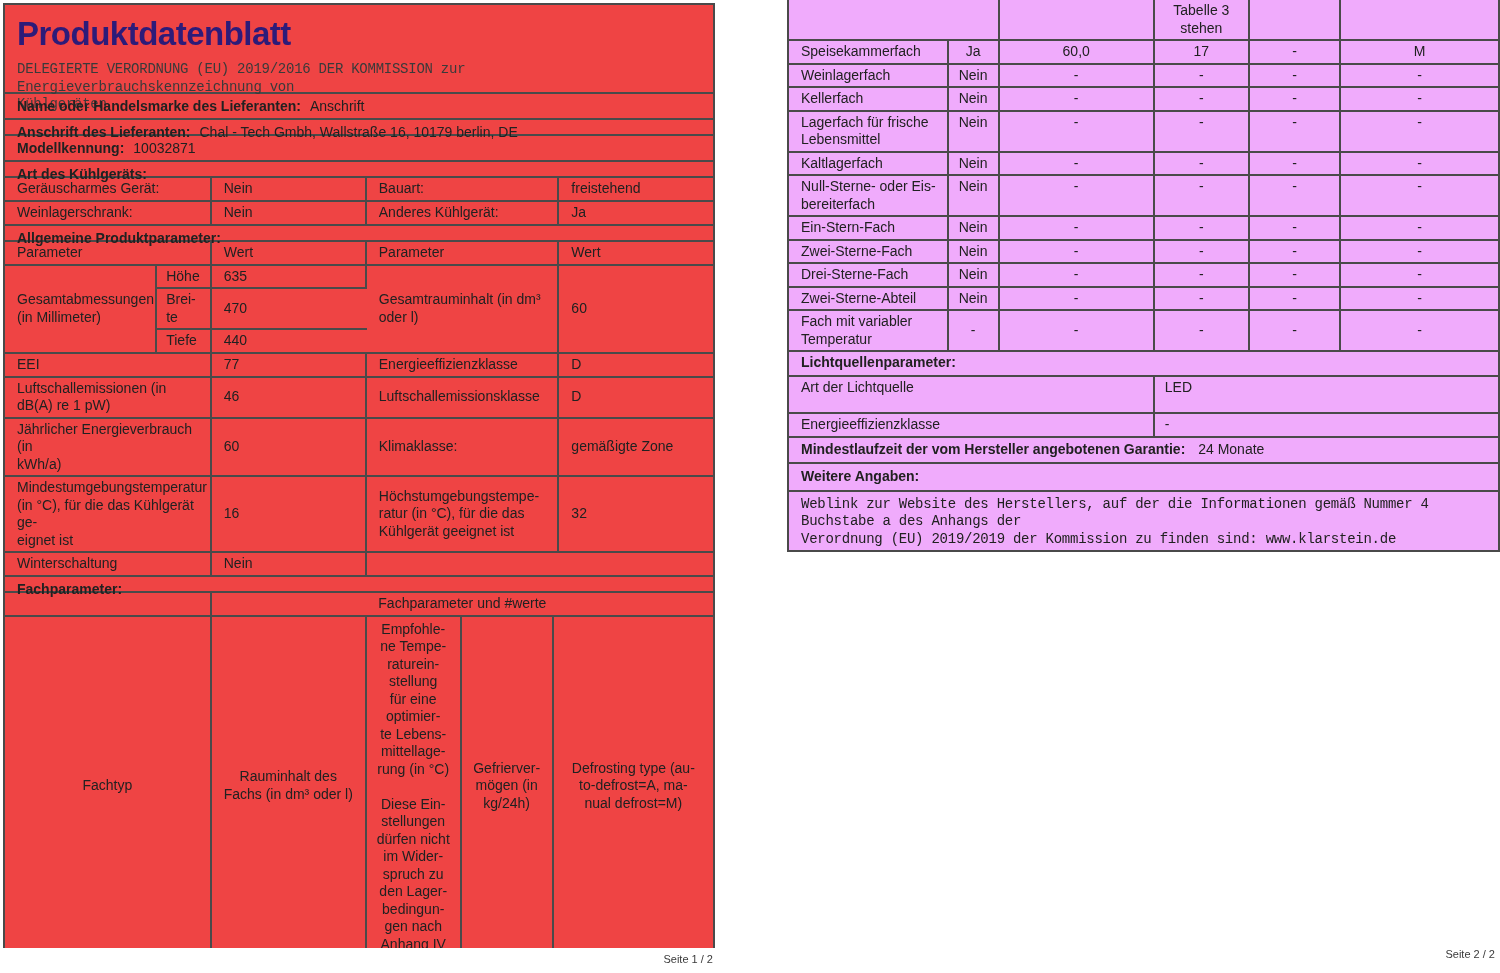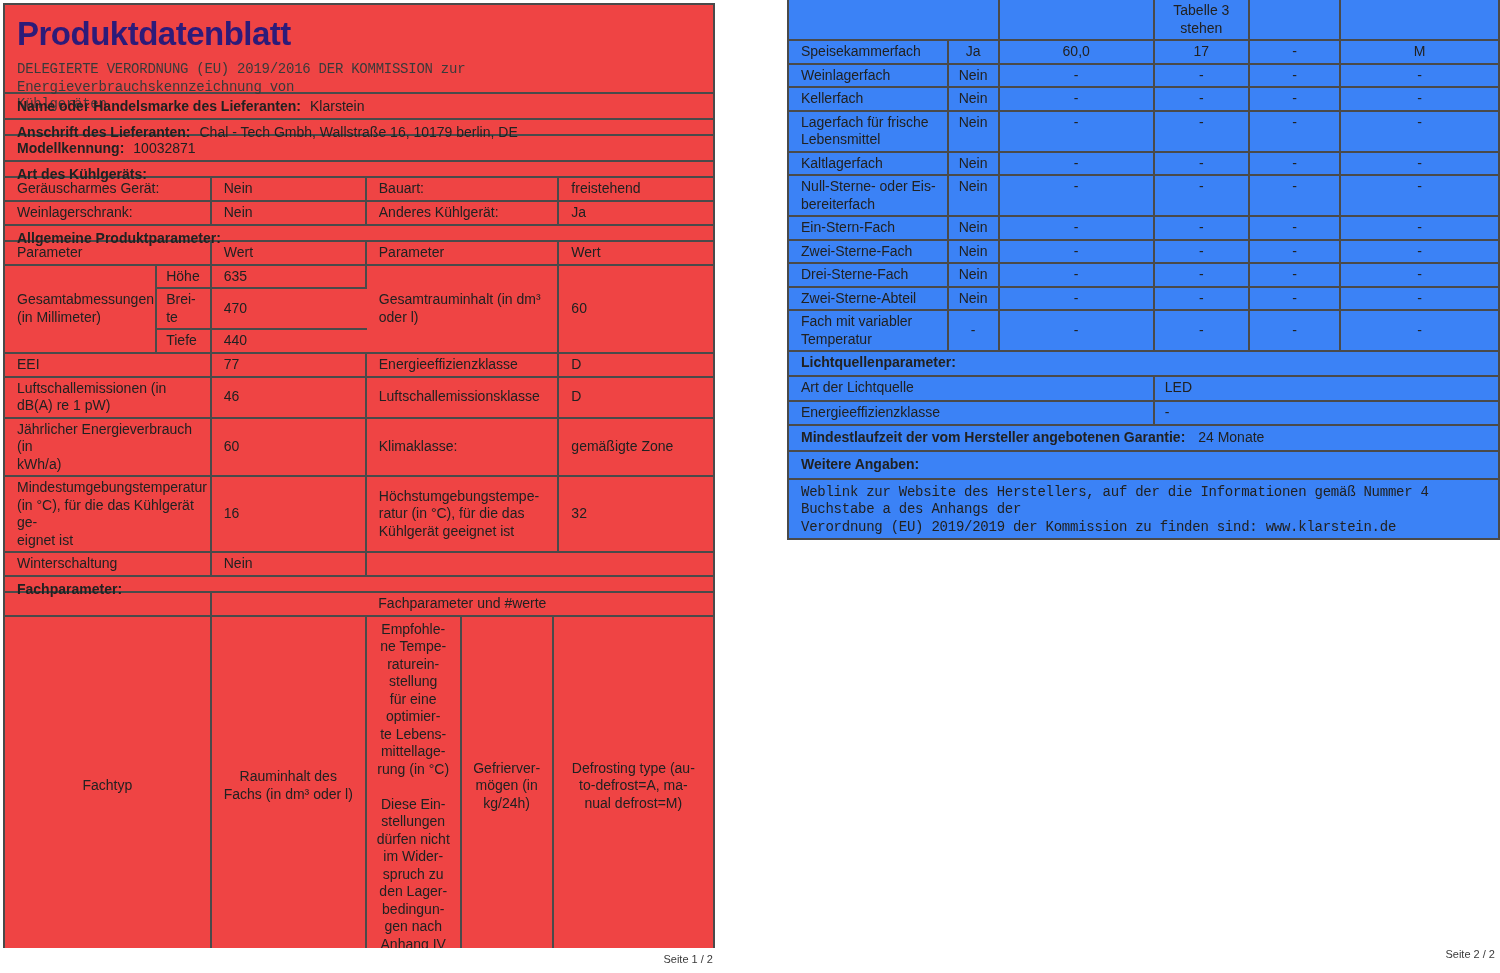--- a/index.html
+++ b/index.html
@@ -12,21 +12,21 @@
     width:1500px; height:973px; position:relative; background:#ffffff;
     font-family:"Liberation Sans", sans-serif; font-size:14px; color:var(--text);
     line-height:1.25; overflow:hidden;
   }
   .page1{
     position:absolute; left:3px; top:3px; width:712px; height:945px;
     border:2px solid var(--border); border-bottom:none; overflow:hidden; background:#ef4444;
   }
   .page2{
     position:absolute; left:787px; top:0; width:713px;
-    border:2px solid var(--border); border-top:none; background:#3b82f6;
+    border:2px solid var(--border); border-top:none; background:#f0abfc;
   }
   .titleblock{ padding:8px 12px 6px 12px; border-bottom:2px solid var(--border); height:89px;}
   .doc-title{ font-size:33px; font-weight:bold; color:var(--title); letter-spacing:-0.5px;}
   .regulation{ margin-top:7px; color:#3a3a3a; white-space:pre-line; letter-spacing:-0.2px;}
   .rowline{ border-bottom:2px solid var(--border); padding:4px 12px; display:flex; align-items:flex-start;}
   .h26{height:26px}.h28{height:16px}
   .lbl{ font-weight:bold; }
   .val{ margin-left:9px; }
   table{ border-collapse:separate; border-spacing:0; width:100%; table-layout:fixed; }
   td{ border-right:2px solid var(--border); border-bottom:2px solid var(--border);
@@ -53,21 +53,21 @@
 <div class="page1">
 
   <div class="titleblock">
     <div class="doc-title">Produktdatenblatt</div>
     <div class="regulation tight">DELEGIERTE VERORDNUNG (EU) 2019/2016 DER KOMMISSION zur Energieverbrauchskennzeichnung von
 Kühlgeräten</div>
   </div>
 
   <div class="rowline h26">
     <span class="lbl">Name oder Handelsmarke des Lieferanten:</span>
-    <span class="val">Klarstein</span>
+    <span class="val">Anschrift</span>
   </div>
 
   <div class="rowline h28">
     <span class="lbl">Anschrift des Lieferanten:</span>
     <span class="val">Chal - Tech Gmbh, Wallstraße 16, 10179 berlin, DE</span>
   </div>
 
   <div class="rowline h26">
     <span class="lbl">Modellkennung:</span>
     <span class="val">10032871</span>
@@ -330,21 +330,21 @@
       <td class="cc" style="vertical-align:middle">-</td>
       <td class="cc" style="vertical-align:middle">-</td>
       <td class="cc" style="vertical-align:middle">-</td>
       <td class="cc" style="vertical-align:middle">-</td>
       <td class="cc" style="vertical-align:middle">-</td>
     </tr>
     <tr>
       <td colspan="6" class="sechdr" style="height:25px">Lichtquellenparameter:</td>
     </tr>
     <tr>
-      <td colspan="3" style="height:25px">Art der Lichtquelle</td>
+      <td colspan="3" style="height:37px">Art der Lichtquelle</td>
       <td colspan="3" style="padding-left:10px">LED</td>
     </tr>
     <tr>
       <td colspan="3" style="height:22px">Energieeffizienzklasse</td>
       <td colspan="3" style="padding-left:10px">-</td>
     </tr>
     <tr>
       <td colspan="6" style="height:26px; vertical-align:middle">
         <span class="lbl">Mindestlaufzeit der vom Hersteller angebotenen Garantie:</span>
         <span class="val">24 Monate</span>

